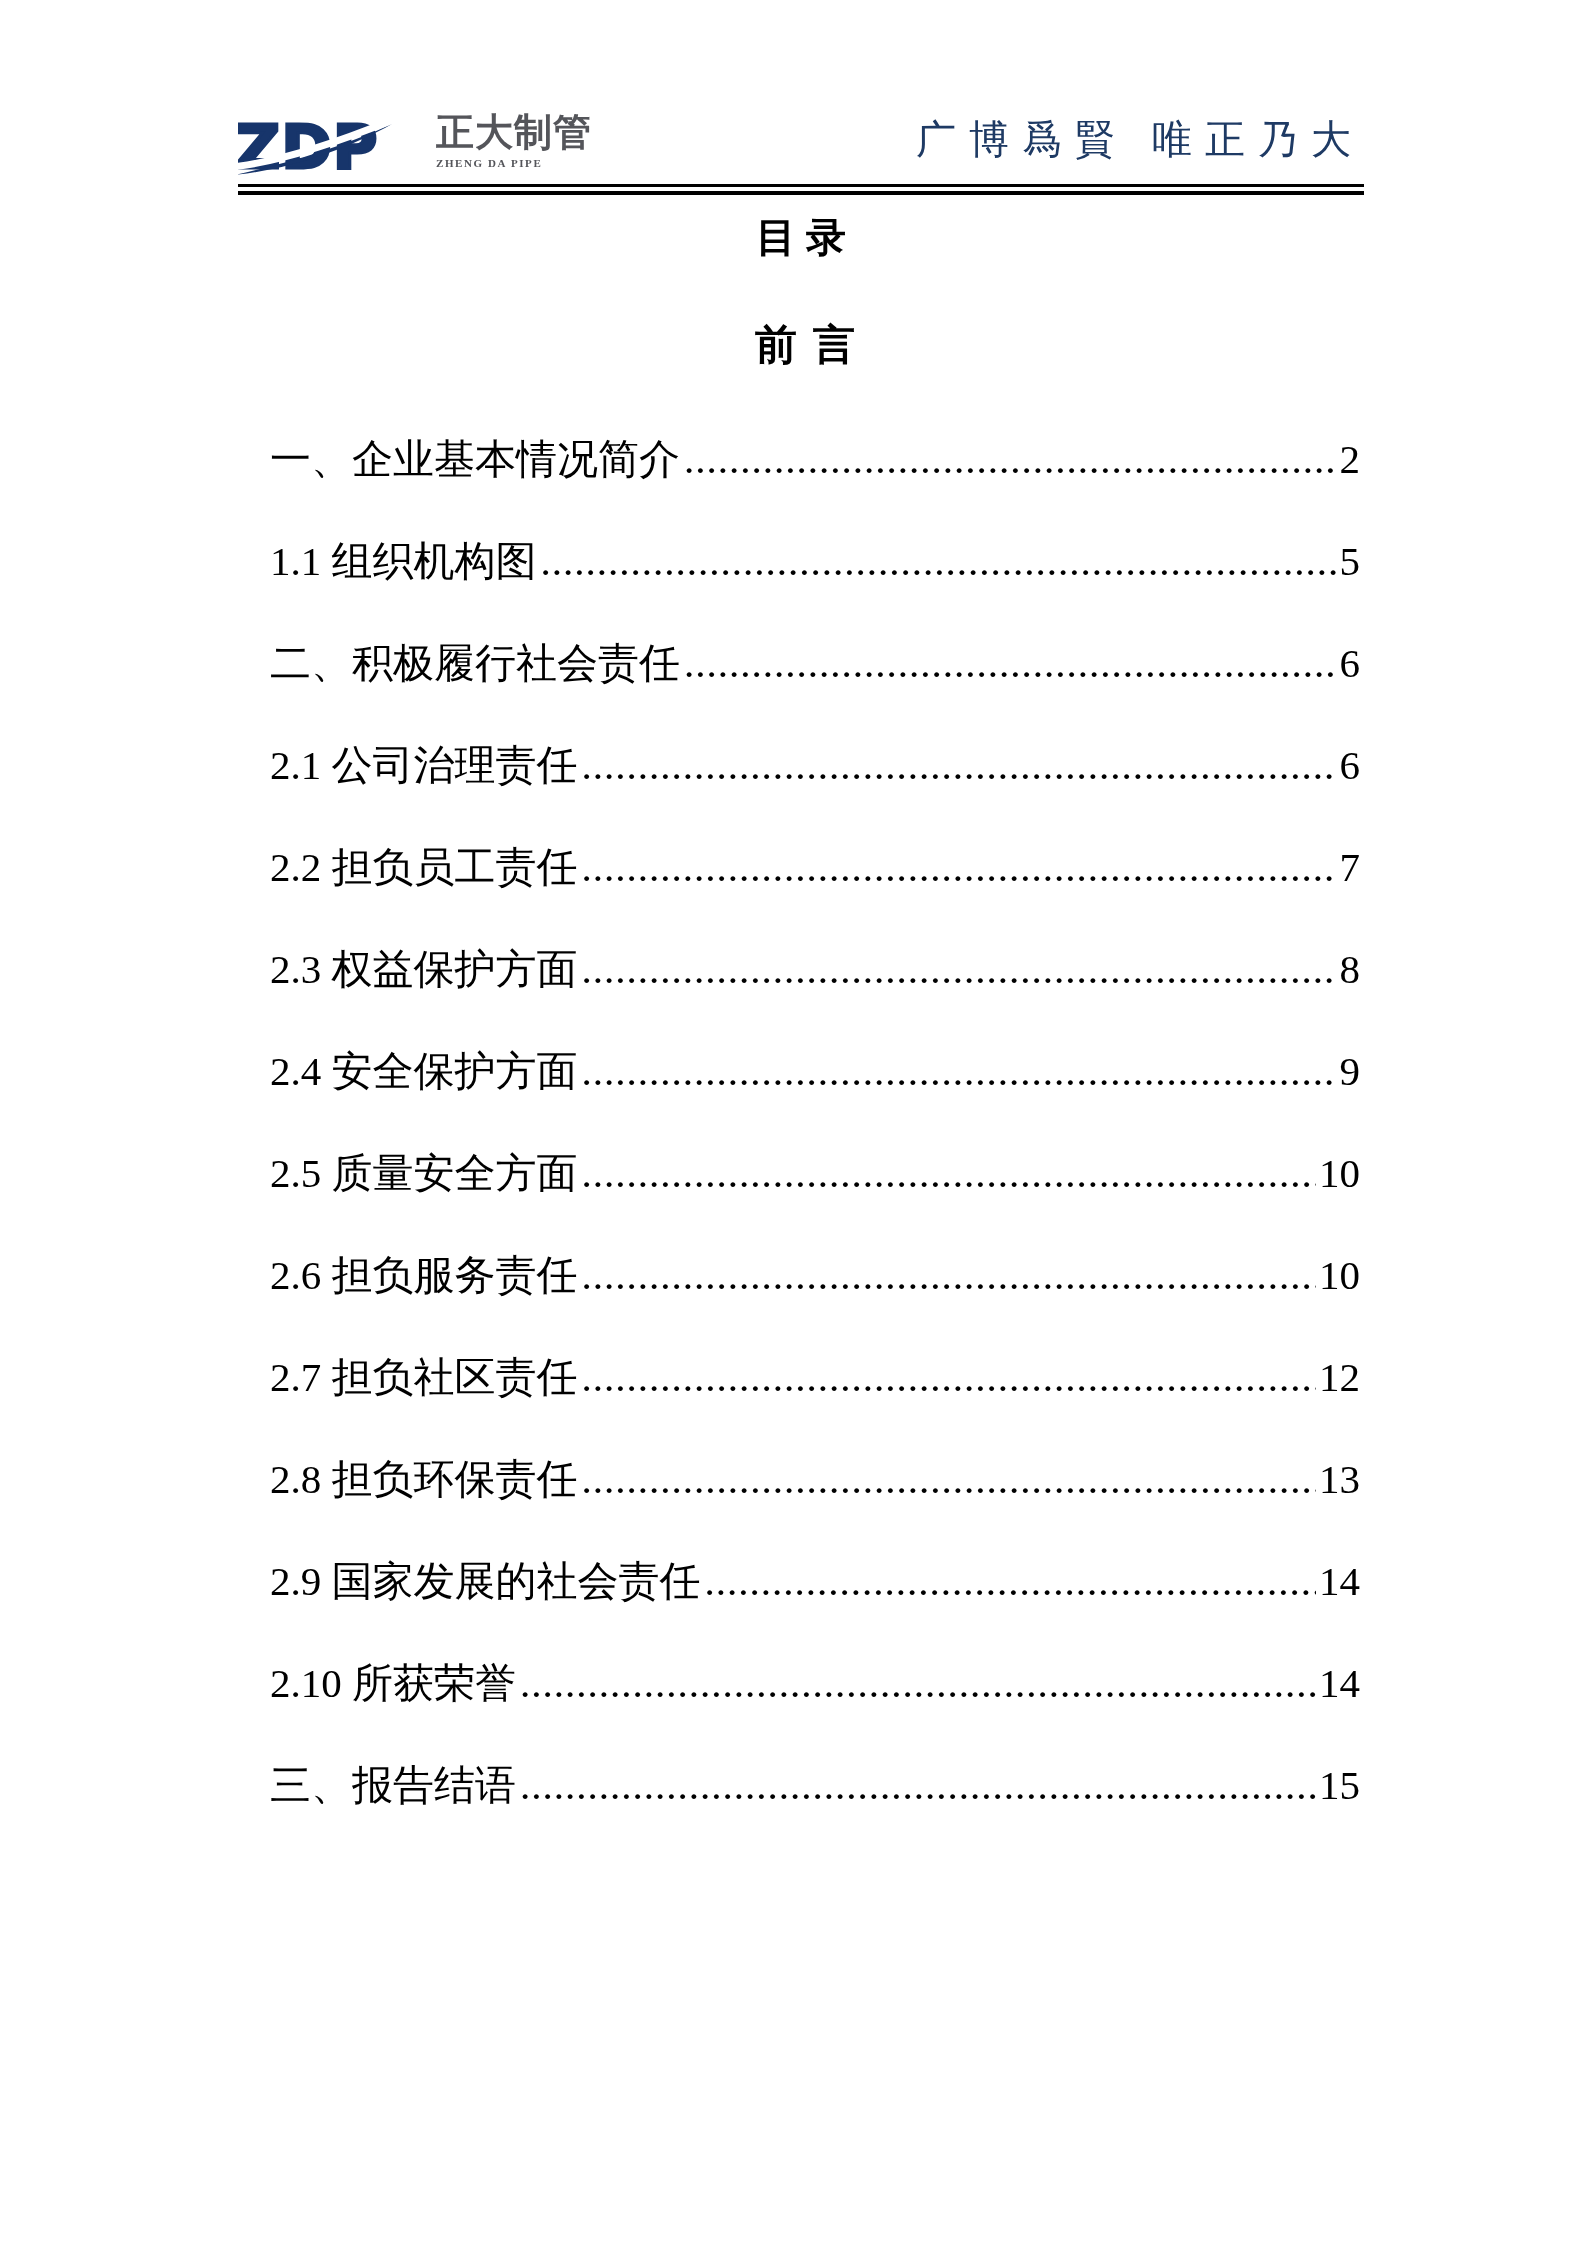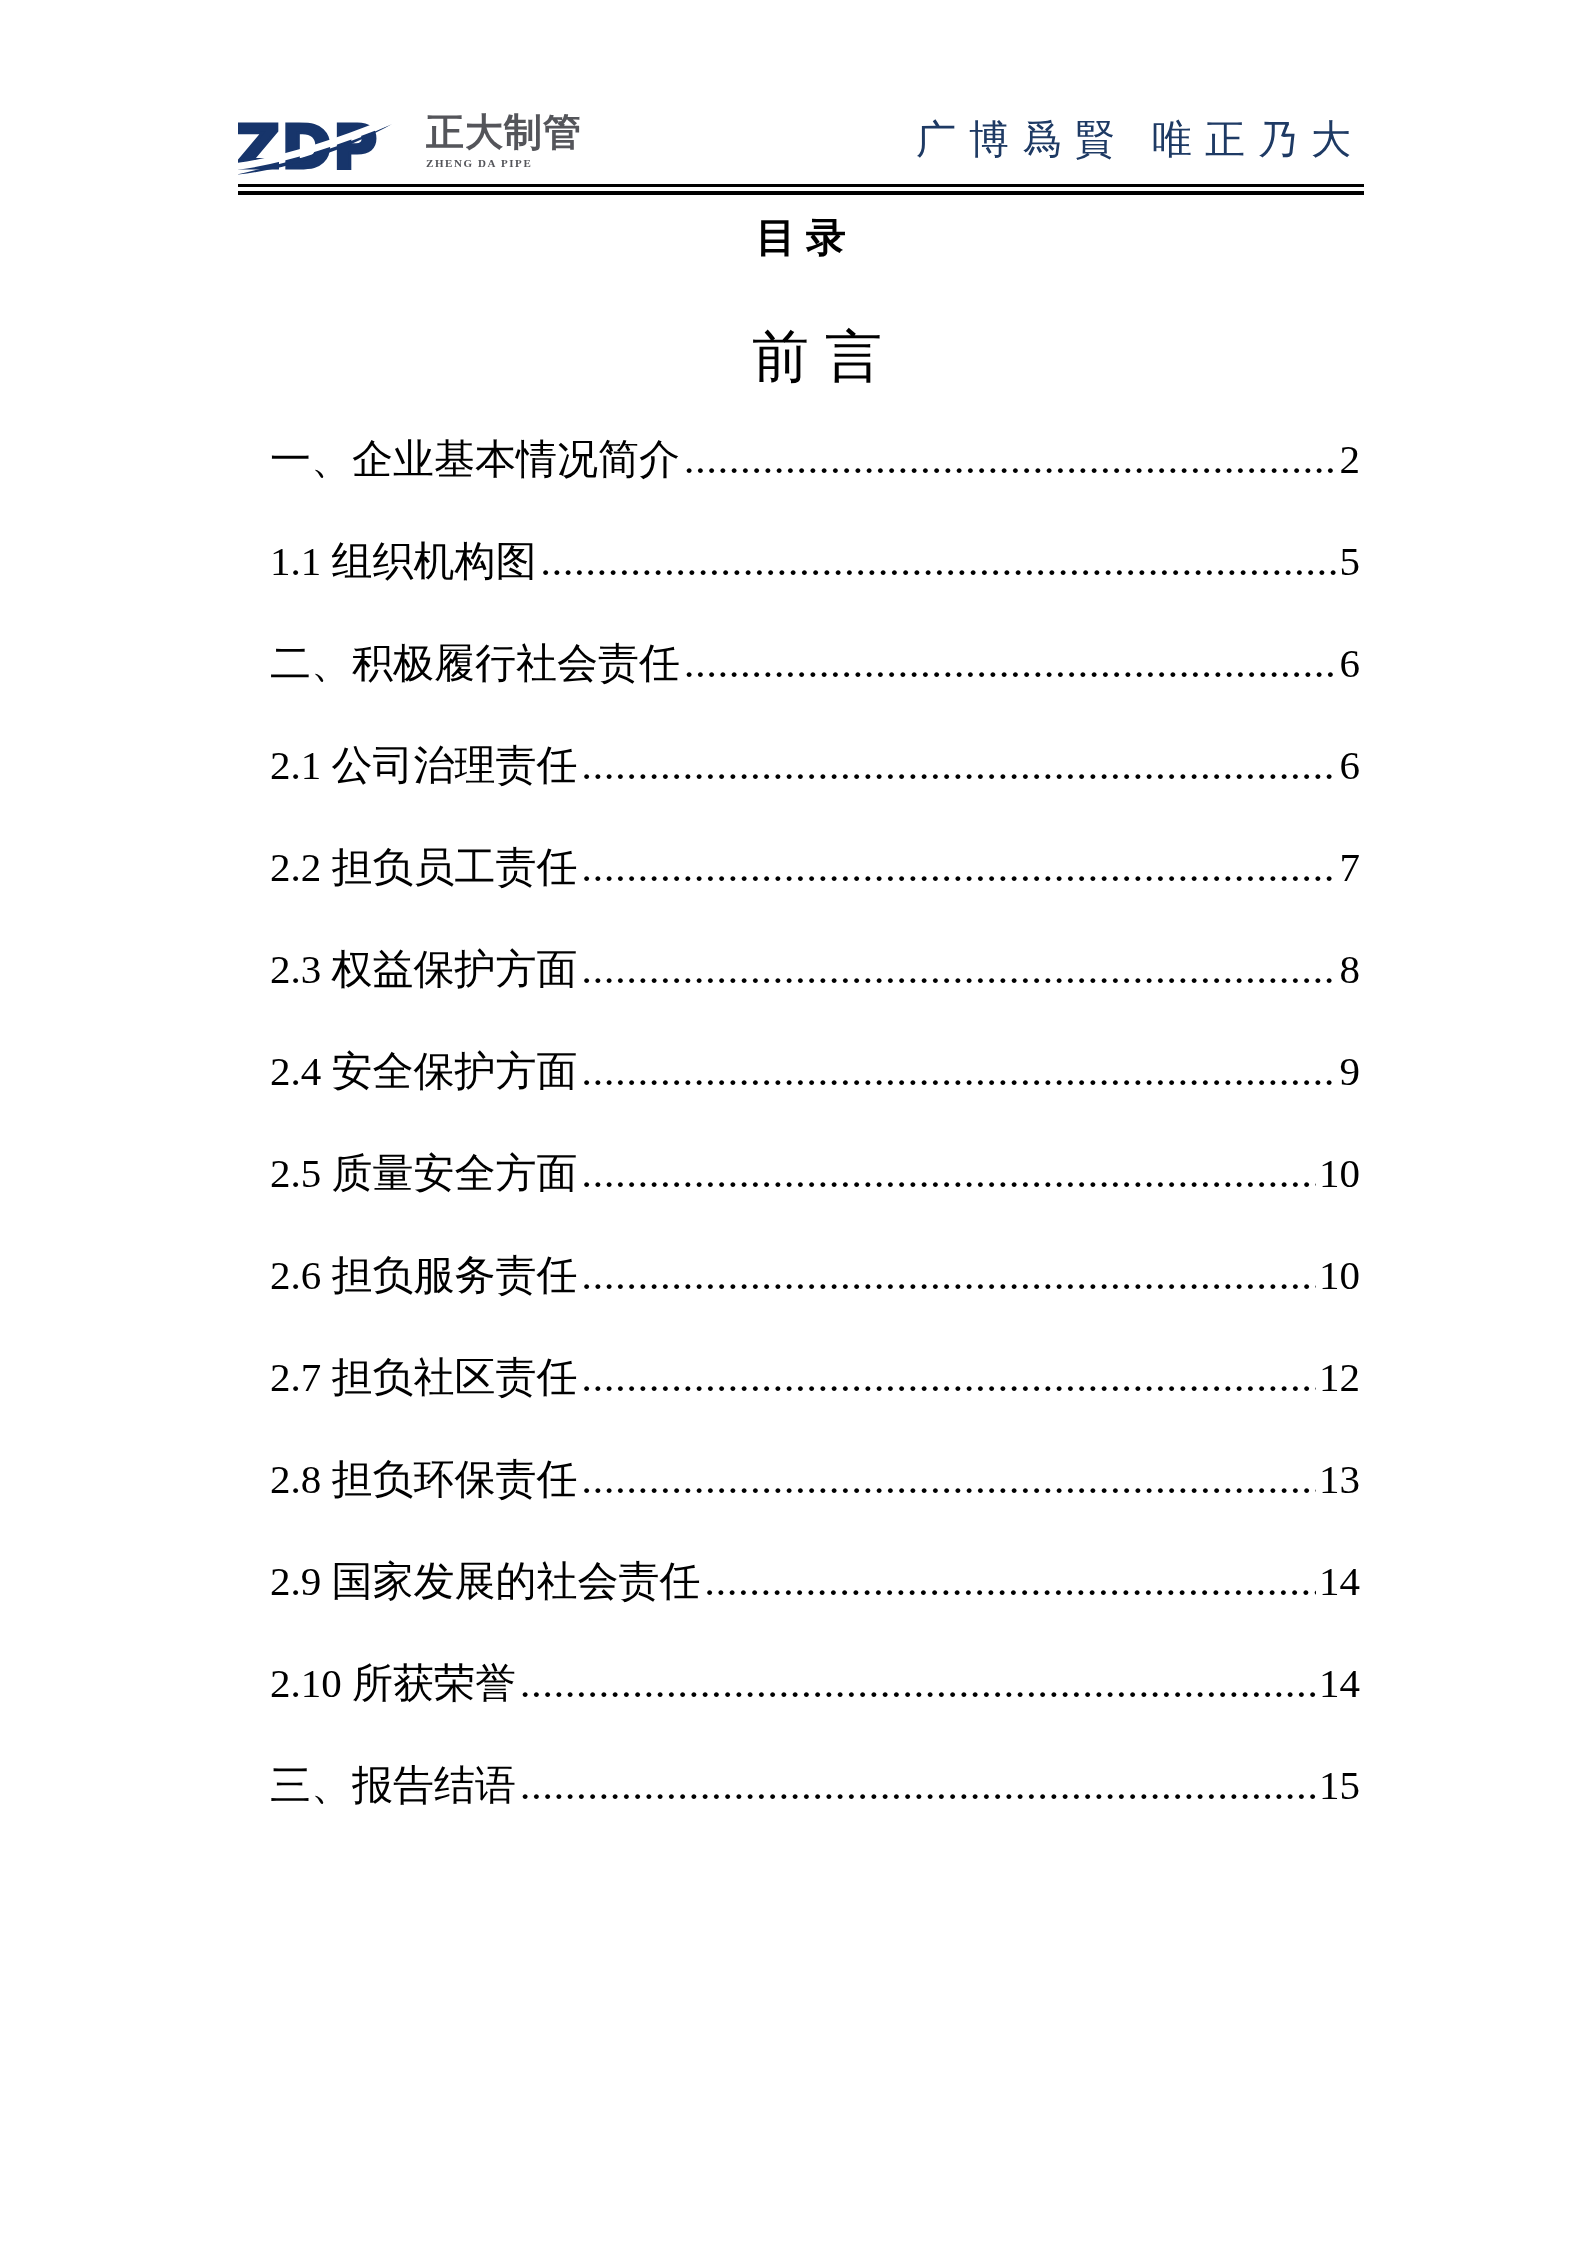--- a/index.html
+++ b/index.html
@@ -19,21 +19,21 @@
     left: 238px;
     width: 1126px;
     top: 100px;
     height: 82px;
     display: flex;
     justify-content: space-between;
     align-items: flex-start;
   }
   .logo-wrap { display: flex; align-items: flex-start; margin-top: 12px; }
   .logo-mark { width: 170px; height: 64px; flex: 0 0 auto; }
-  .logo-texts { margin-left: 18px; display:flex; flex-direction:column; }
+  .logo-texts { margin-left: 28px; display:flex; flex-direction:column; }
   .logo-cn {
     font-family: "Liberation Sans", "DejaVu Sans", sans-serif;
     font-size: 38px; font-weight: bold; line-height: 40px;
     color: #54555a; letter-spacing: 1px; white-space: nowrap;
   }
   .logo-en {
     font-family: Liberation Serif, serif;
     font-size: 11px; font-weight: bold; line-height: 19px;
     color: #54555a; letter-spacing: 1.6px; margin-top: 2px; white-space: nowrap;
   }
@@ -64,23 +64,23 @@
     left: 238px; width: 1126px; top: 206px;
     margin: 0;
     text-align: center;
     font-size: 40px; font-weight: bold;
     letter-spacing: 10px; text-indent: 10px;
     line-height: 64px;
   }
   .preface {
     position: absolute;
     left: 238px; width: 1126px; top: 316px;
-    margin: 16px;
+    margin: 4px;
     text-align: center;
-    font-size: 57px; font-weight: normal;
+    font-size: 42px; font-weight: bold;
     letter-spacing: 16px; text-indent: 16px;
     line-height: 50px;
   }
 
   
   .toc {
     position: absolute;
     left: 232px;
     width: 1128px;
     top: 408px;

